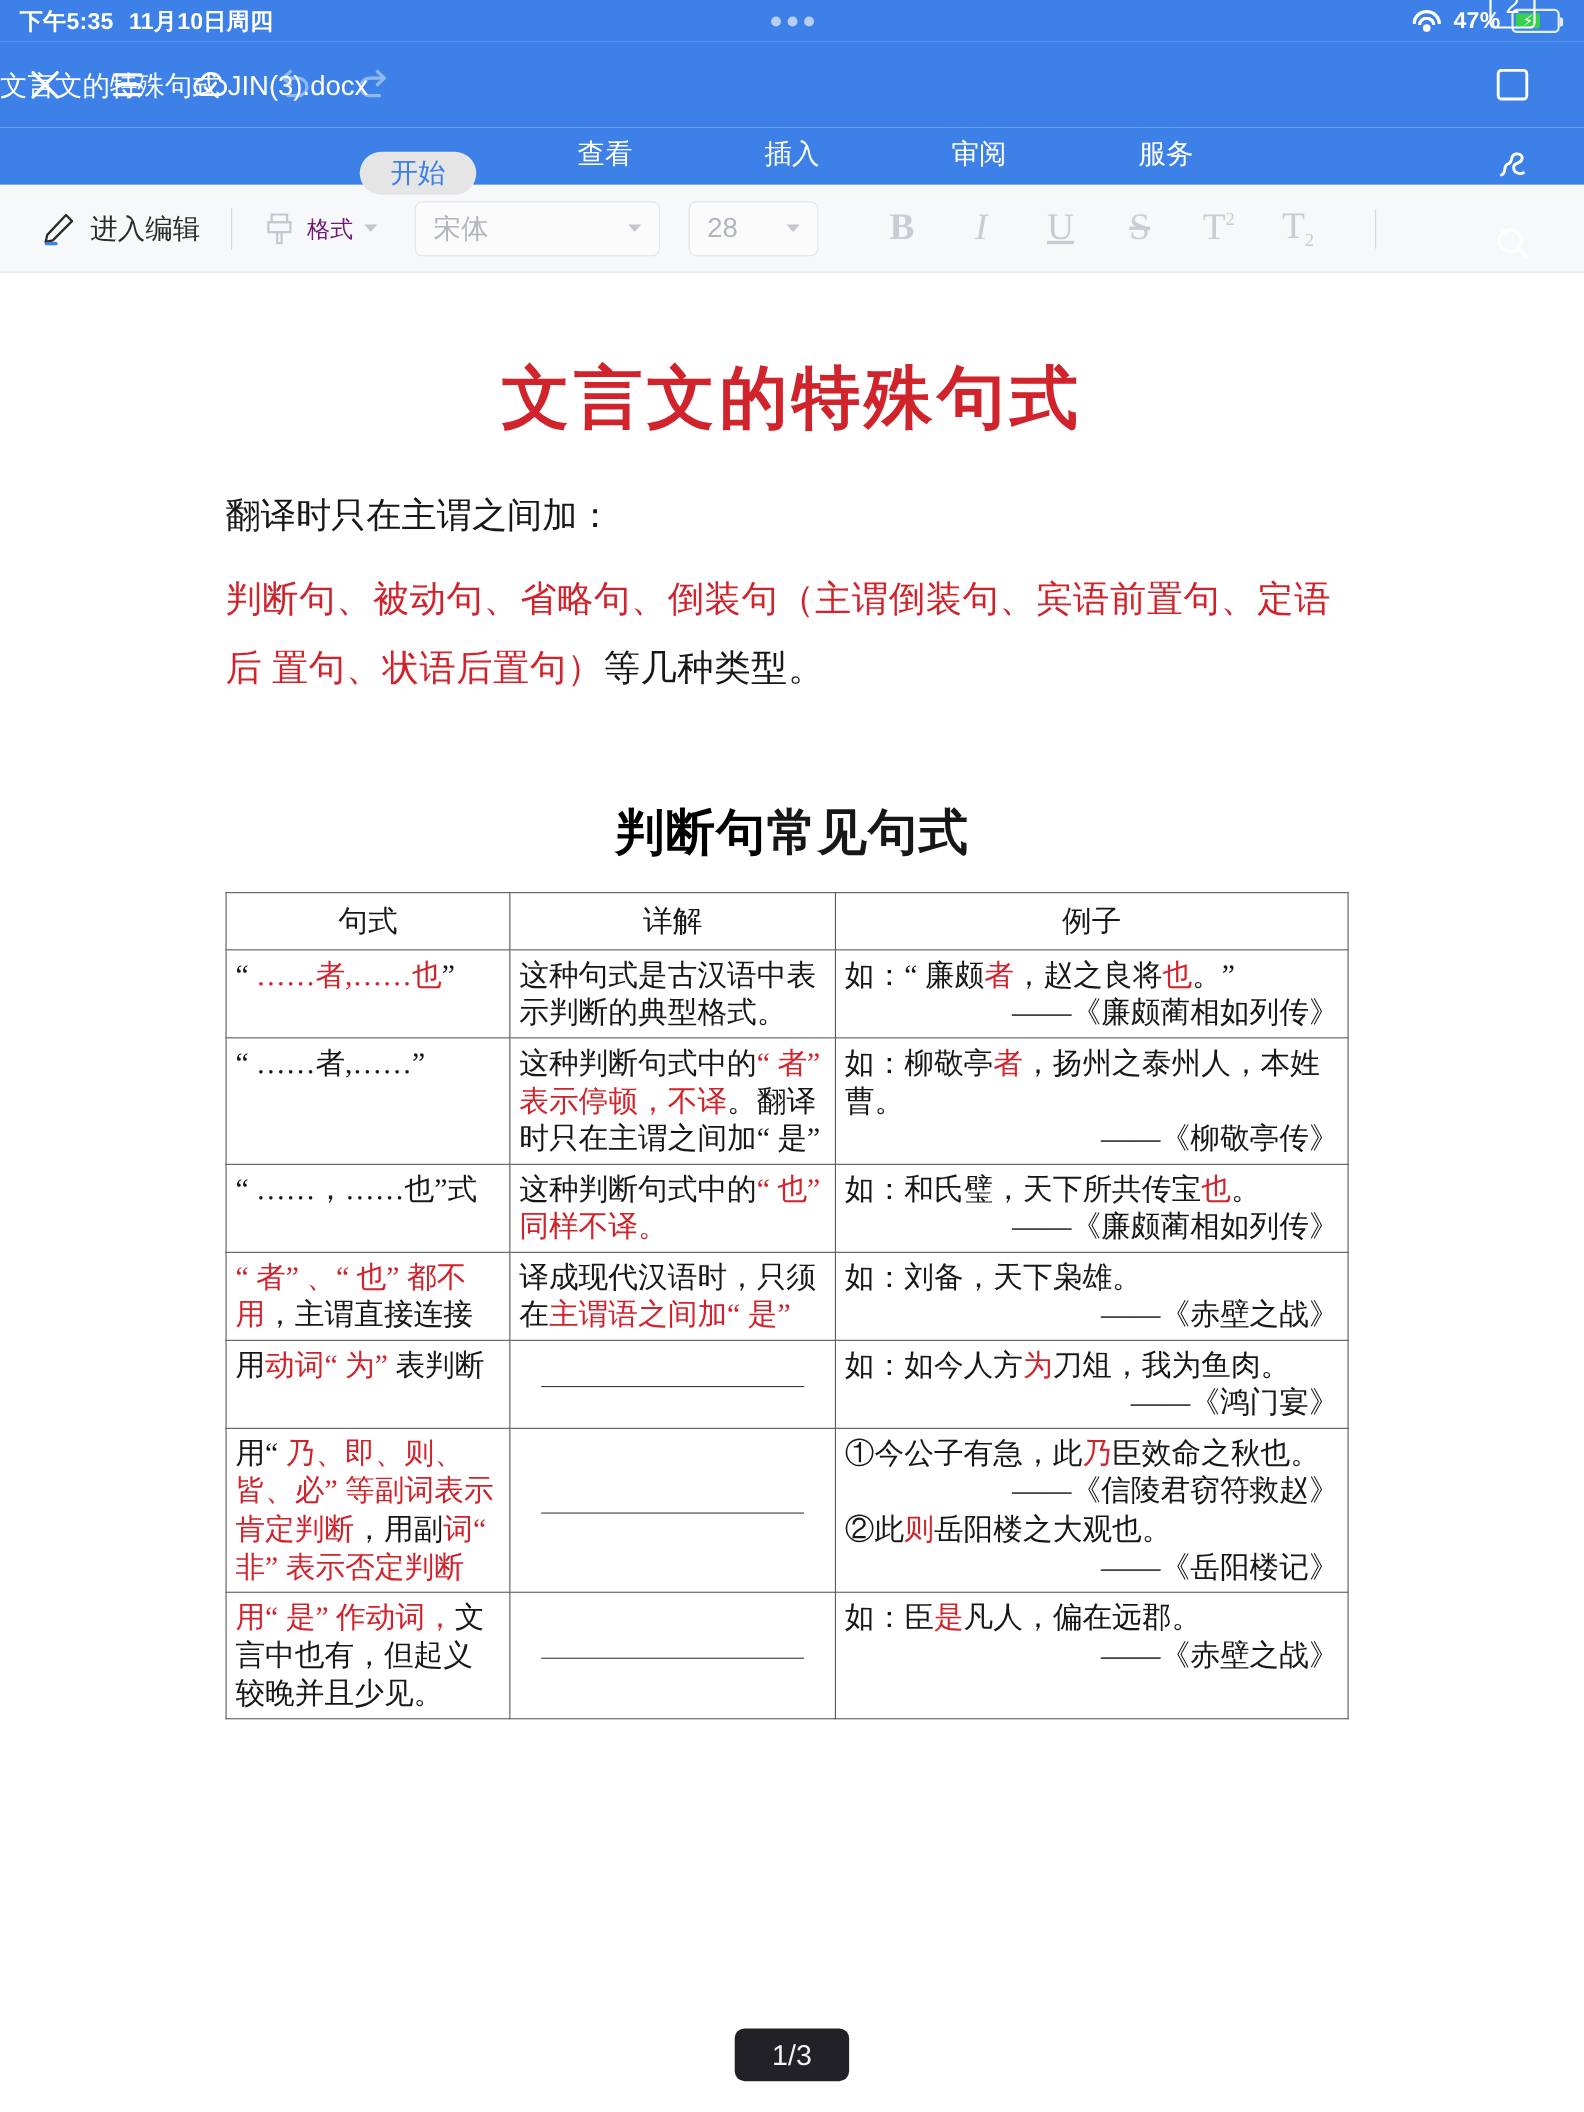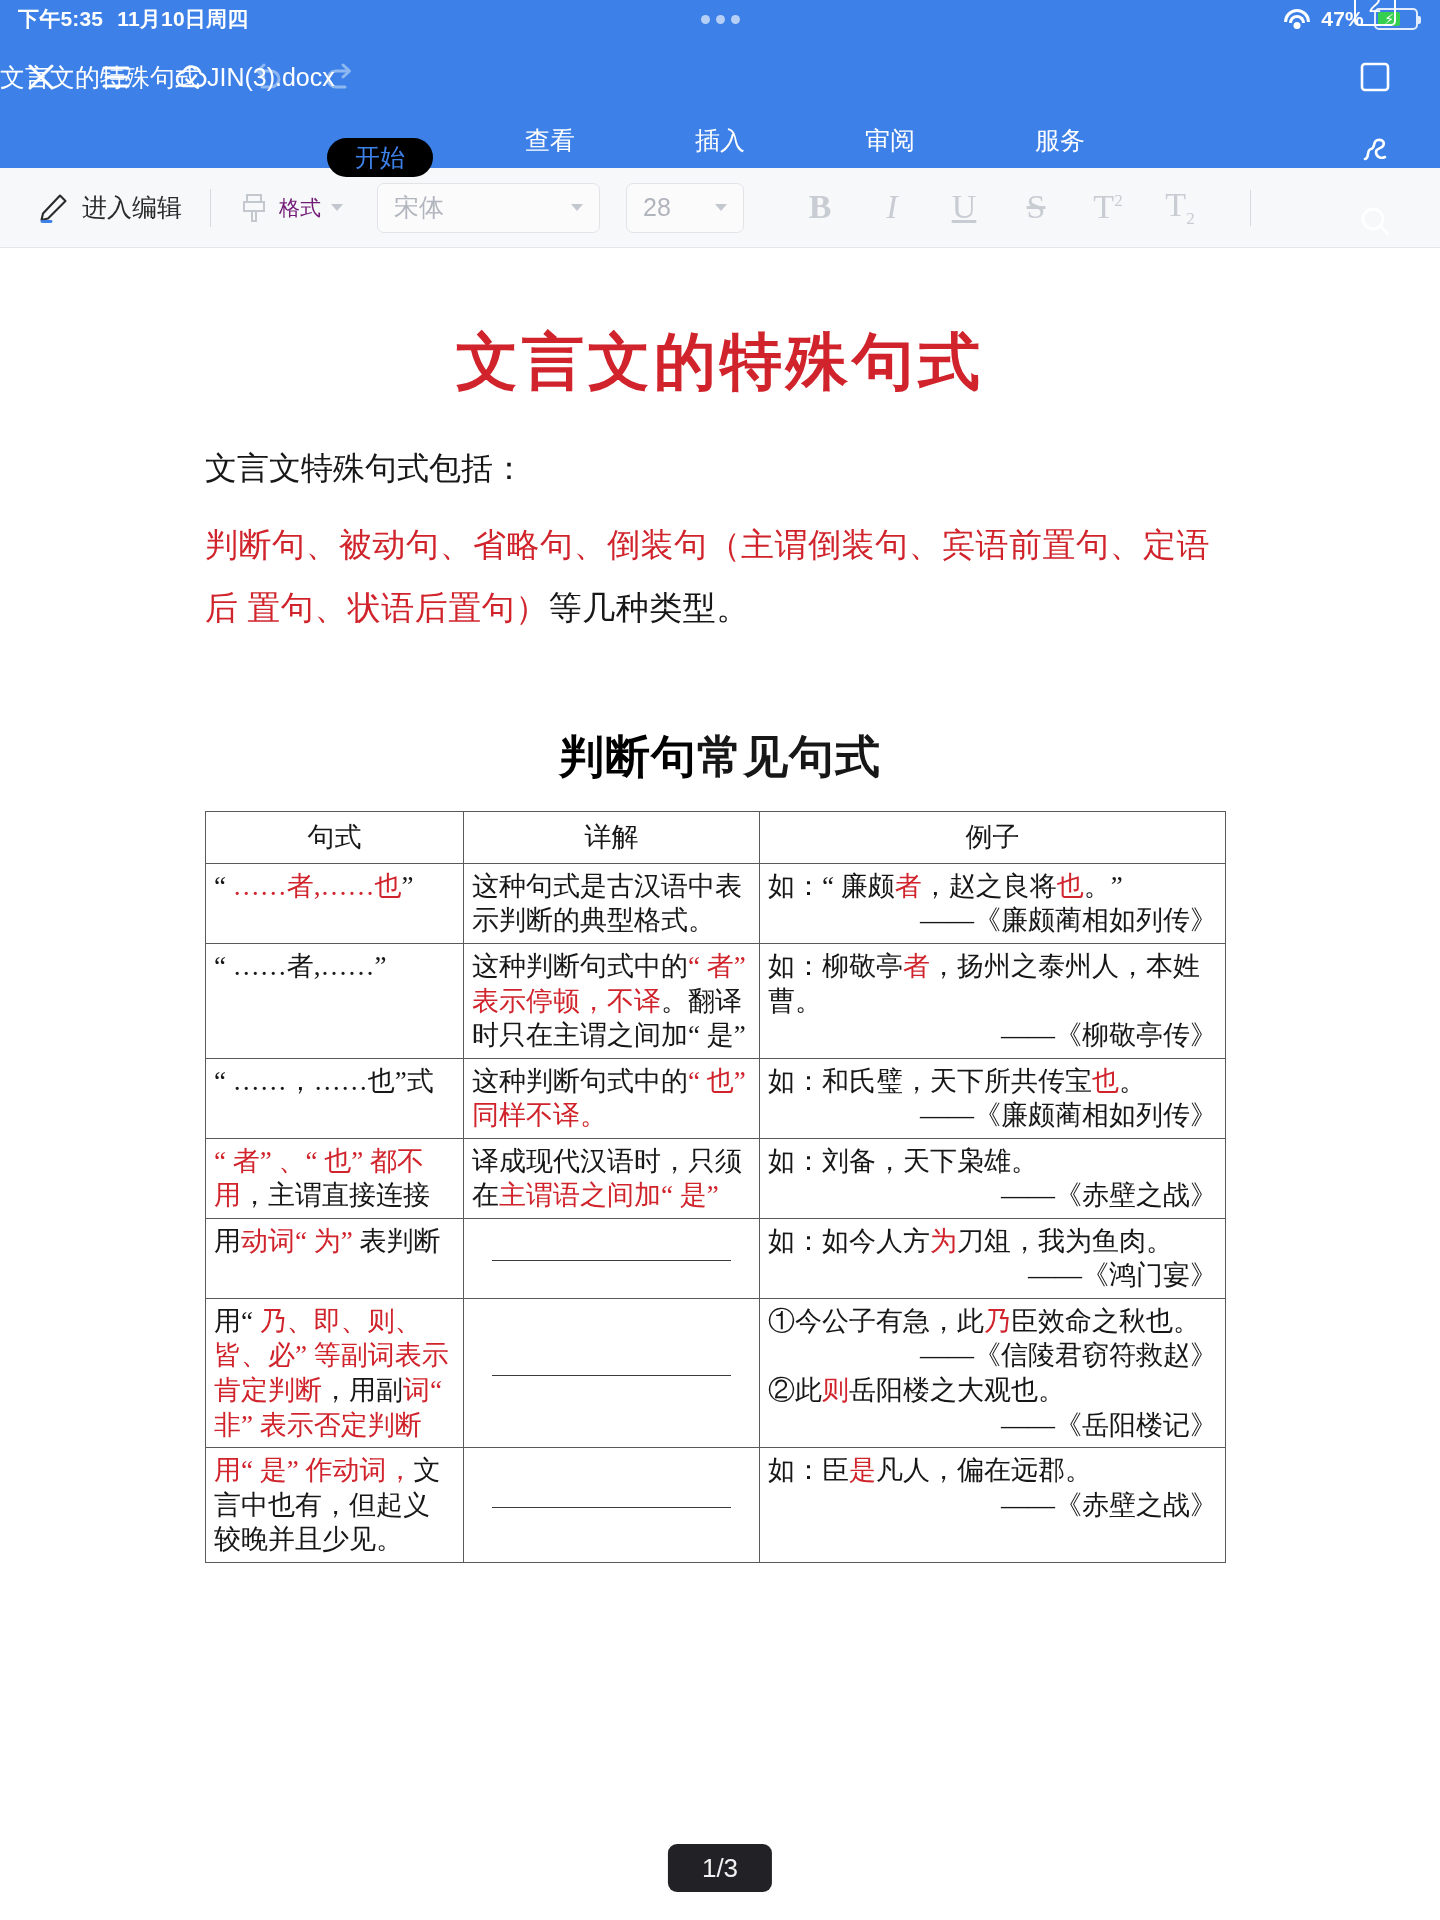--- a/index.html
+++ b/index.html
@@ -88,21 +88,21 @@
   
   .ribbon-tabs {
     height: 52px; background: #3d80e8;
     display: flex; align-items: center; justify-content: center; gap: 0;
     padding-bottom: 4px;
   }
   .rtab {
     color: #ffffff; font-size: 25px; padding: 7px 28px; border-radius: 22px;
     margin: 0 32px; line-height: 1; white-space: nowrap; cursor: pointer;
   }
-  .rtab.active { background: #000000; color: #3d80e8; margin-top: 35px; }
+  .rtab.active { background: #e5e5e5; color: #3d80e8; margin-top: 35px; }
 
   
   .format-bar {
     height: 80px; background: #f7f8fa; border-bottom: 1px solid #e3e5e9;
     display: flex; align-items: center; padding: 0 36px; gap: 0;
   }
   .edit-btn {
     display: flex; align-items: center; gap: 12px; color: #2b2b2b; font-size: 25px;
     cursor: pointer; white-space: nowrap;
   }
@@ -331,21 +331,21 @@
     <div class="sbtn"><span>T</span><sub>2</sub></div>
   </div>
   <div class="tailbar"></div>
 </div>
 
 <div class="doc-area">
   <div class="page">
 
     <div class="doc-title-main">文言文的特殊句式</div>
 
-    <div class="para">文言文特殊句式包括：</div>
+    <div class="para">翻译时只在主谓之间加：</div>
 
     <div class="para-red">
       <span>判断句、被动句、省略句、倒装句（主谓倒装句、宾语前置句、定语</span><br>
       <span>后 置句、状语后置句）</span><span class="blk">等几种类型。</span>
     </div>
 
     <div class="section-head">
       <span class="red">判断句</span><span>常见句式</span>
     </div>
 

